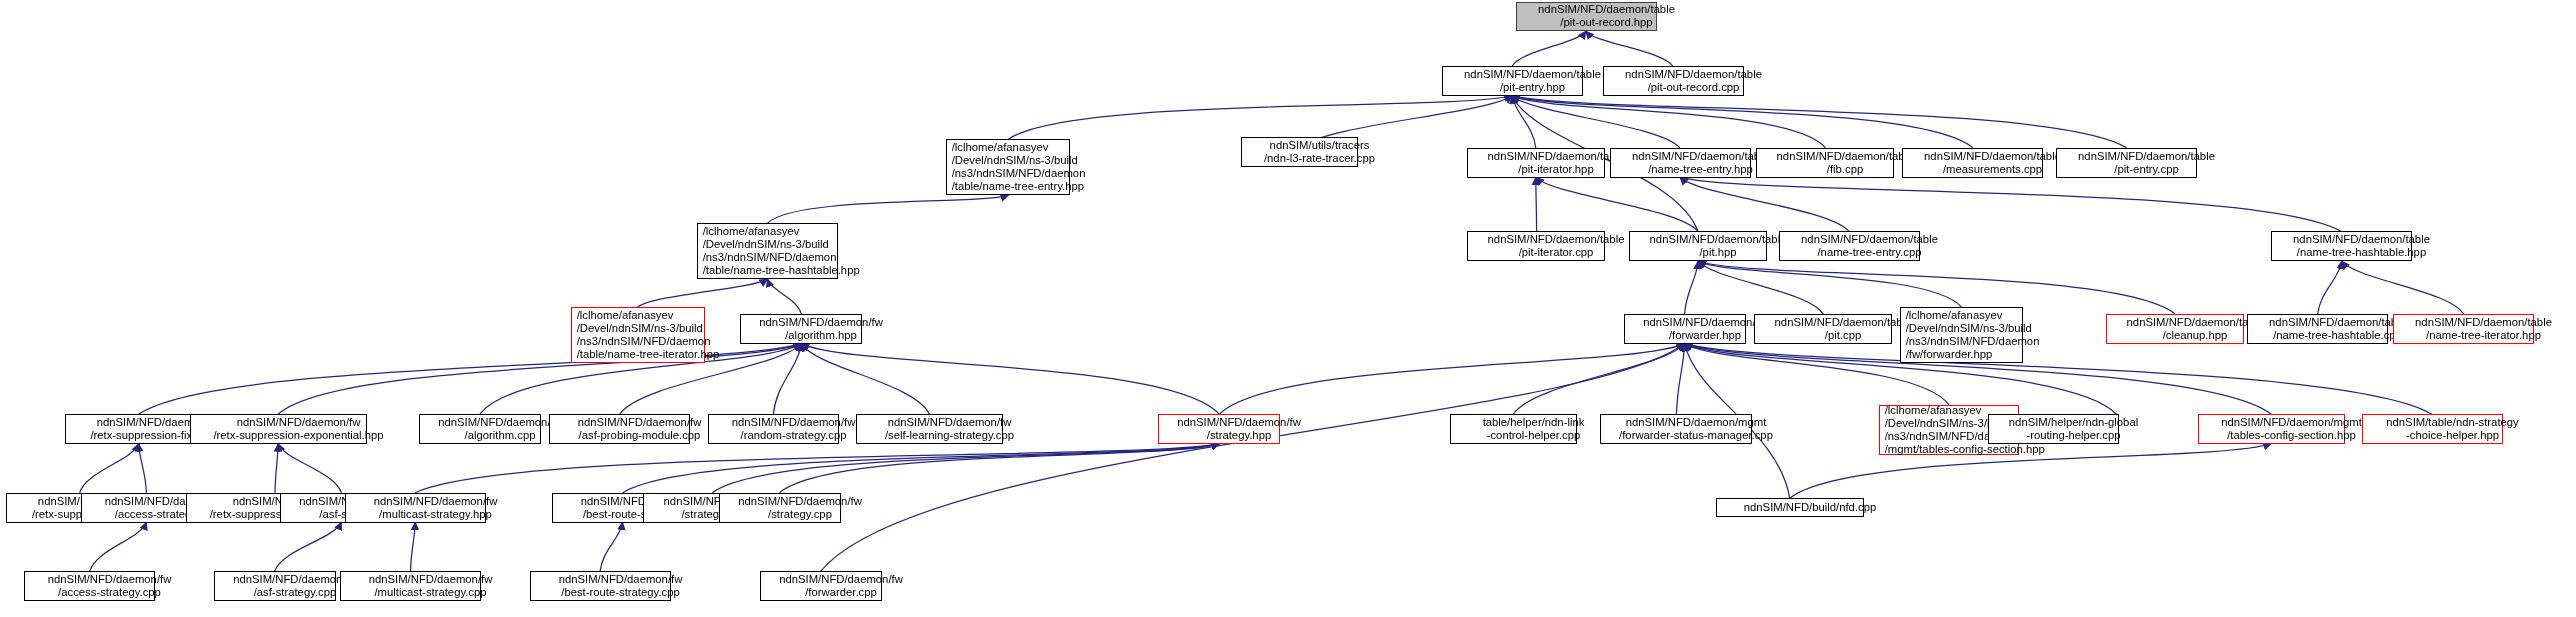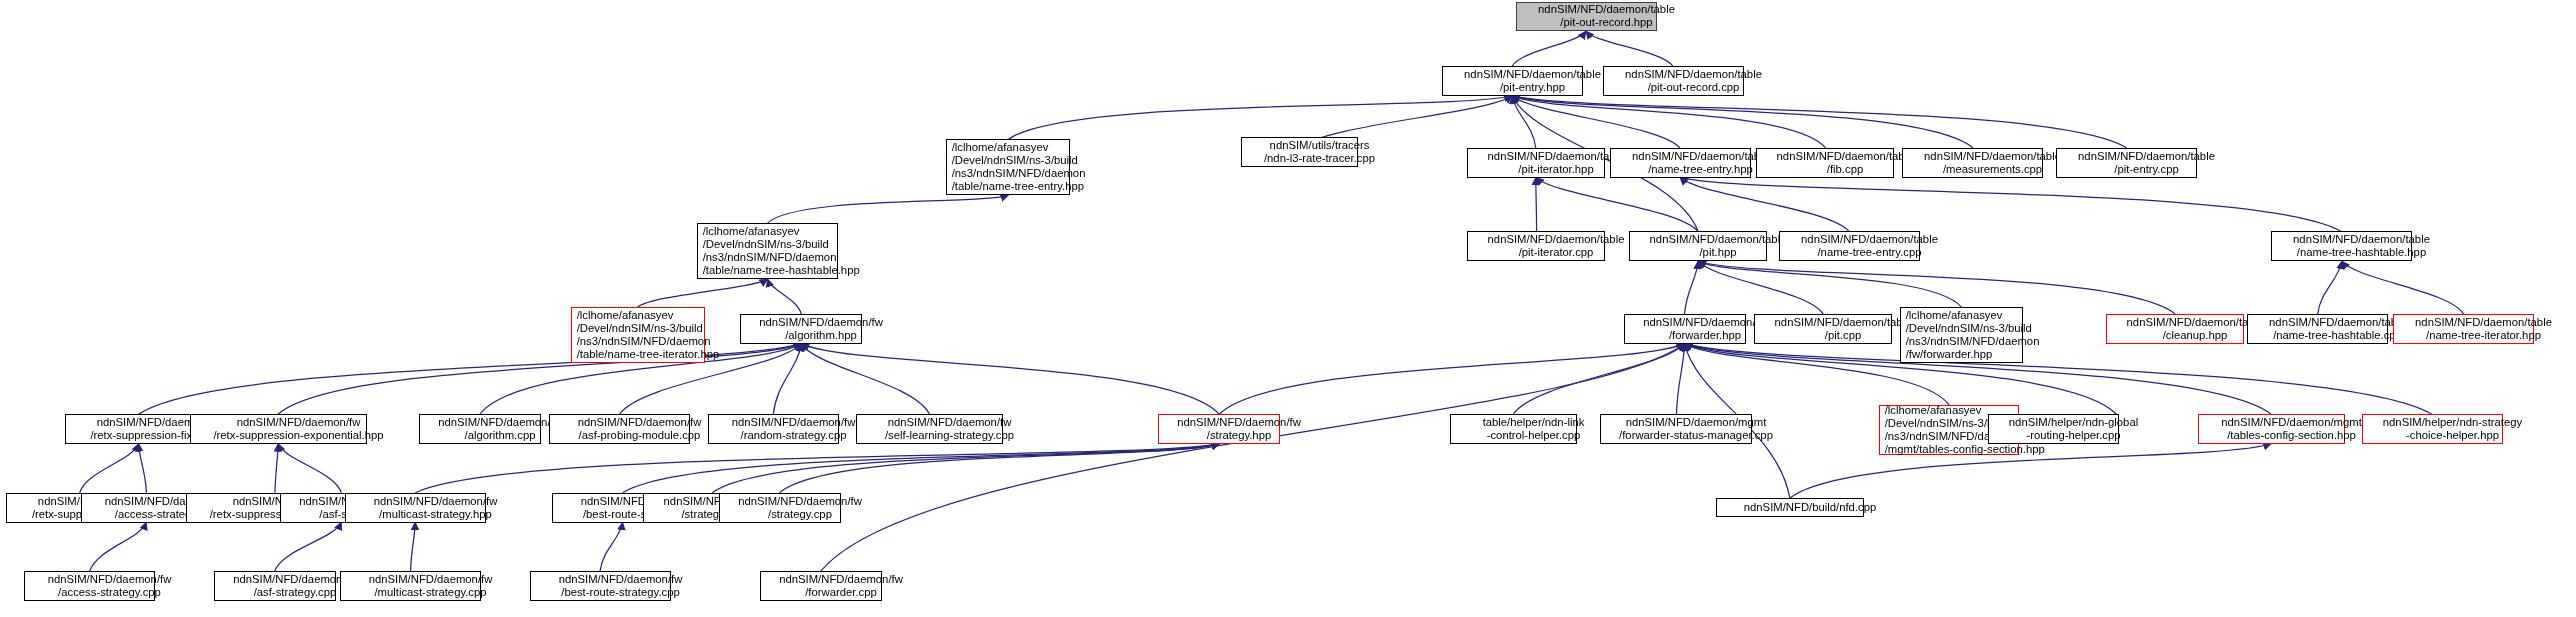--- a/index.html
+++ b/index.html
@@ -194,21 +194,21 @@
       <div class="node" style="left: 1600px; top: 414px; width: 152px; height: 29.5px;"><span>ndnSIM/NFD/daemon/mgmt
 /forwarder-status-manager.cpp</span></div>
       <div class="node red left" style="left: 1879px; top: 405px; width: 140px; height: 50px;"><span>/lclhome/afanasyev
 /Devel/ndnSIM/ns-3/build
 /ns3/ndnSIM/NFD/daemon
 /mgmt/tables-config-section.hpp</span></div>
       <div class="node" style="left: 1948px; top: 414px; width: 131px; height: 29.5px; margin-left: 40px;"><span>ndnSIM/helper/ndn-global
 -routing-helper.cpp</span></div>
       <div class="node red" style="left: 2198px; top: 414px; width: 147px; height: 29.5px;"><span>ndnSIM/NFD/daemon/mgmt
 /tables-config-section.hpp</span></div>
-      <div class="node red" style="left: 2362px; top: 414px; width: 141px; height: 29.5px;"><span>ndnSIM/helper/ndn-strategy
+      <div class="node red" style="left: 2362px; top: 414px; width: 141px; height: 29.5px;"><span>ndnSIM/table/ndn-strategy
 -choice-helper.hpp</span></div>
       <div class="node" style="left: 6.2px; top: 493px; width: 147px; height: 29.5px;"><span>ndnSIM/NFD/daemon/fw
 /retx-suppression-fixed.cpp</span></div>
       <div class="node" style="left: 81px; top: 493px; width: 131px; height: 29.5px;"><span>ndnSIM/NFD/daemon/fw
 /access-strategy.hpp</span></div>
       <div class="node" style="left: 186px; top: 493px; width: 177px; height: 29.5px;"><span>ndnSIM/NFD/daemon/fw
 /retx-suppression-exponential.cpp</span></div>
       <div class="node" style="left: 280px; top: 493px; width: 122px; height: 29.5px;"><span>ndnSIM/NFD/daemon/fw
 /asf-strategy.hpp</span></div>
       <div class="node" style="left: 345px; top: 493px; width: 141px; height: 29.5px;"><span>ndnSIM/NFD/daemon/fw

